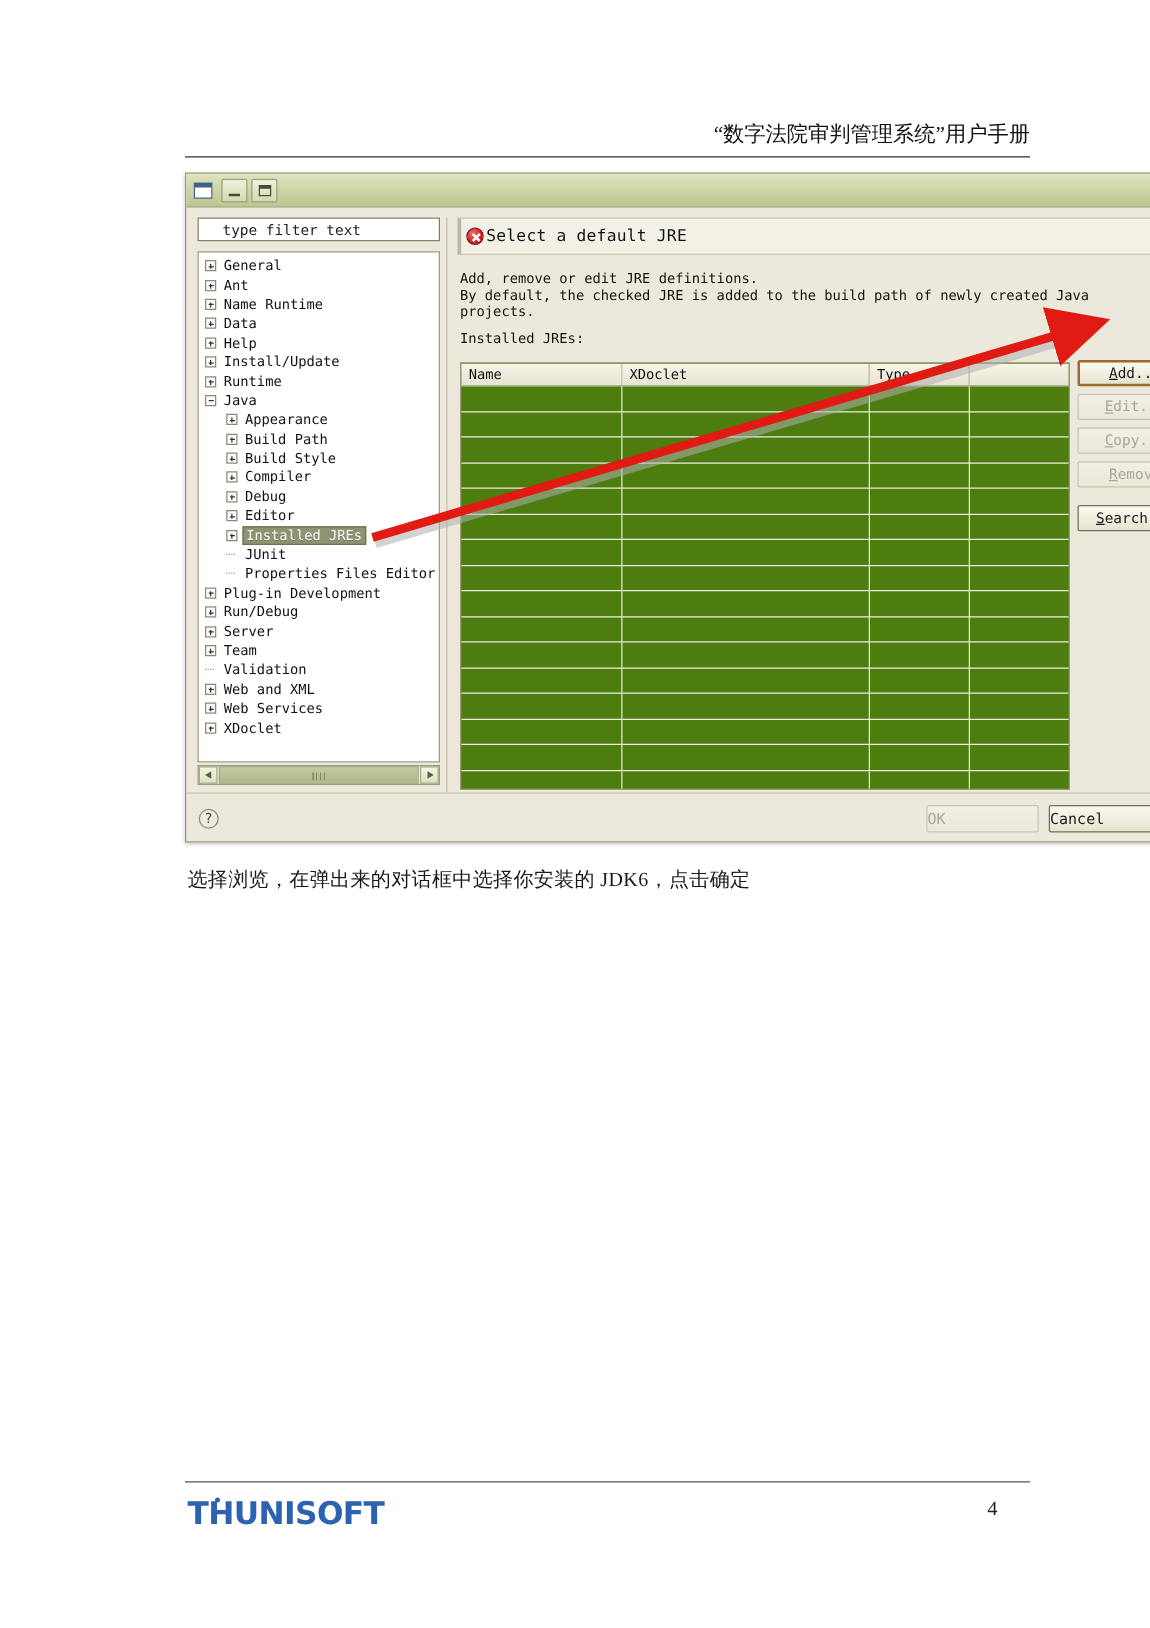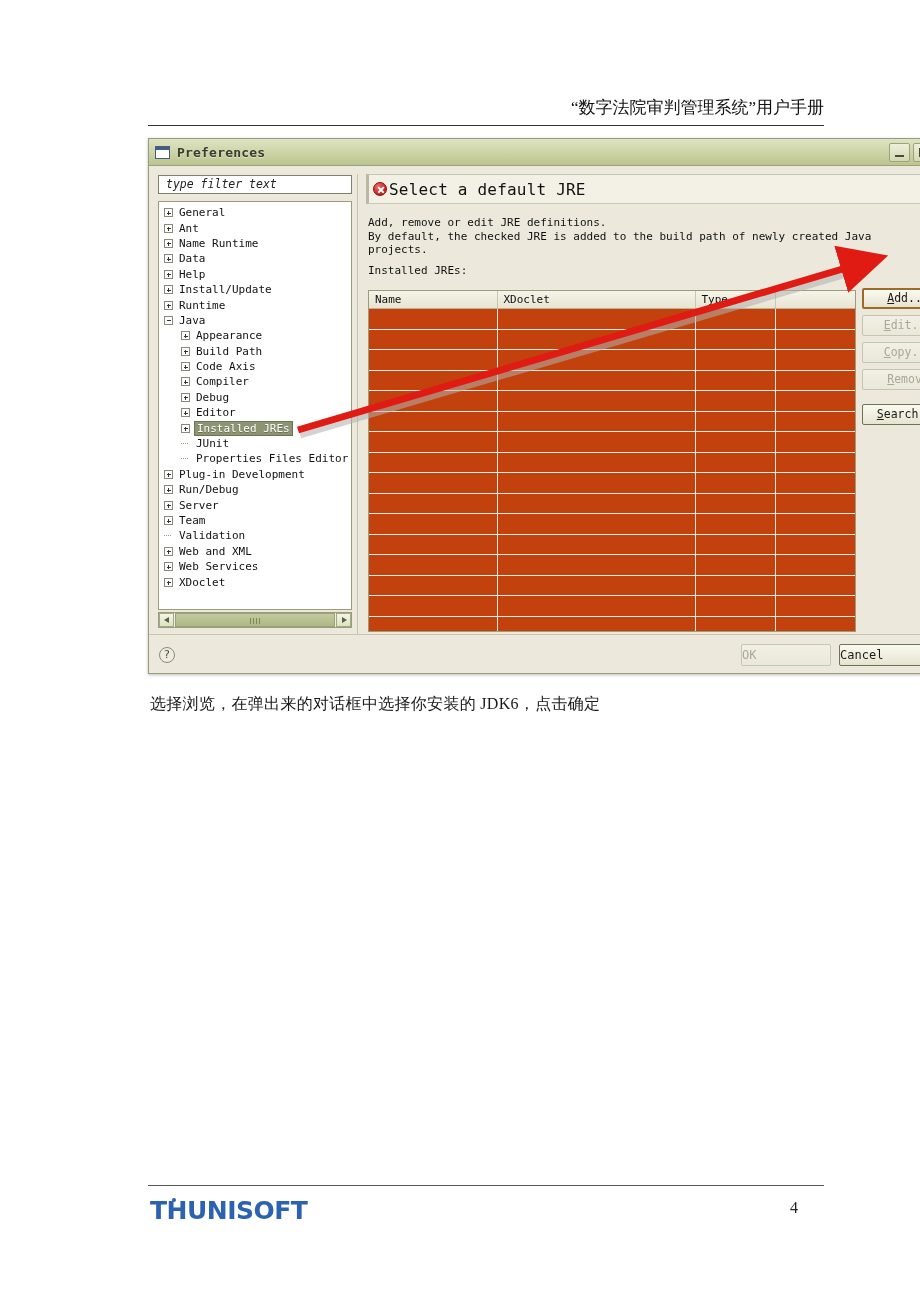--- a/index.html
+++ b/index.html
@@ -109,24 +109,23 @@
   .left-pane {
     position: absolute; left: 9px; top: 8px;
     width: 194px; height: 460px;
   }
   .filter-input {
     width: 100%; height: 19px;
     background: #ffffff;
     border: 1px solid #7f7f6a;
     font-family: "DejaVu Sans Mono", monospace;
     font-size: 11.5px; color: #222;
-    padding: 0 7px;
+    padding: 0 19px;
     line-height: 17px;
     outline: none;
-    font-style: italic;
   }
   .tree {
     position: absolute; top: 27px; left: 0;
     width: 194px; height: 409px;
     background: #ffffff;
     border: 1px solid #9b9c7c;
     overflow: hidden;
     padding: 3px 0 0 0;
   }
   .tree-row {
@@ -227,38 +226,38 @@
     position: relative; flex: 0 0 auto; margin-right: 2px;
   }
   .err-icon::before, .err-icon::after {
     content: ""; position: absolute; left: 2.5px; top: 5.5px;
     width: 8px; height: 1.8px; background: #fff;
   }
   .err-icon::before { transform: rotate(45deg); }
   .err-icon::after  { transform: rotate(-45deg); }
   .msg-text {
     font-family: "DejaVu Sans Mono", monospace;
-    font-size: 16px; color: #111; letter-spacing: .2px;
+    font-size: 13px; color: #111; letter-spacing: .2px;
   }
 
   .desc {
     margin: 12px 0 0 10px;
     font-family: "DejaVu Sans Mono", monospace;
     font-size: 11px; color: #111; line-height: 13.5px;
   }
   .installed-label {
     margin: 7px 0 4px 10px;
     font-family: "DejaVu Sans Mono", monospace;
     font-size: 11px; color: #111;
   }
 
   .table-wrap {
     position: absolute; left: 10px; top: 116px;
     width: 488px; height: 342px;
-    background: #c2410c;
+    background: #4d7c0f;
     border: 1px solid #9b9c7c;
     overflow: hidden;
   }
   table.jre-table {
     width: 100%; border-collapse: collapse;
     table-layout: fixed;
   }
   .jre-table th {
     background: linear-gradient(to bottom,#f6f4e8,#e7e4d2);
     border-right: 1px solid #c9c7b2;
@@ -343,21 +342,20 @@
 <body>
 
 <div class="page-header">
   <span>“数字法院审判管理系统”用户手册</span>
 </div>
 
 <div class="dialog">
 
   <div class="titlebar">
     <div class="title-icon"></div>
-    <div class="title-text">Preferences</div>
     <div class="win-btns">
       <div class="win-btn">
           <span class="min-glyph"></span>
         </div>
       <div class="win-btn">
           <span class="max-glyph"></span>
         </div>
     </div>
   </div>
 
@@ -412,21 +410,21 @@
             <span class="tree-label">Appearance</span>
           </div>
           <div class="tree-row">
             <span class="ind" style="width: 22px;"></span>
             <span class="expander plus"></span>
             <span class="tree-label">Build Path</span>
           </div>
           <div class="tree-row">
             <span class="ind" style="width: 22px;"></span>
             <span class="expander plus"></span>
-            <span class="tree-label">Code Axis</span>
+            <span class="tree-label">Build Style</span>
           </div>
           <div class="tree-row">
             <span class="ind" style="width: 22px;"></span>
             <span class="expander plus"></span>
             <span class="tree-label">Compiler</span>
           </div>
           <div class="tree-row">
             <span class="ind" style="width: 22px;"></span>
             <span class="expander plus"></span>
             <span class="tree-label">Debug</span>

